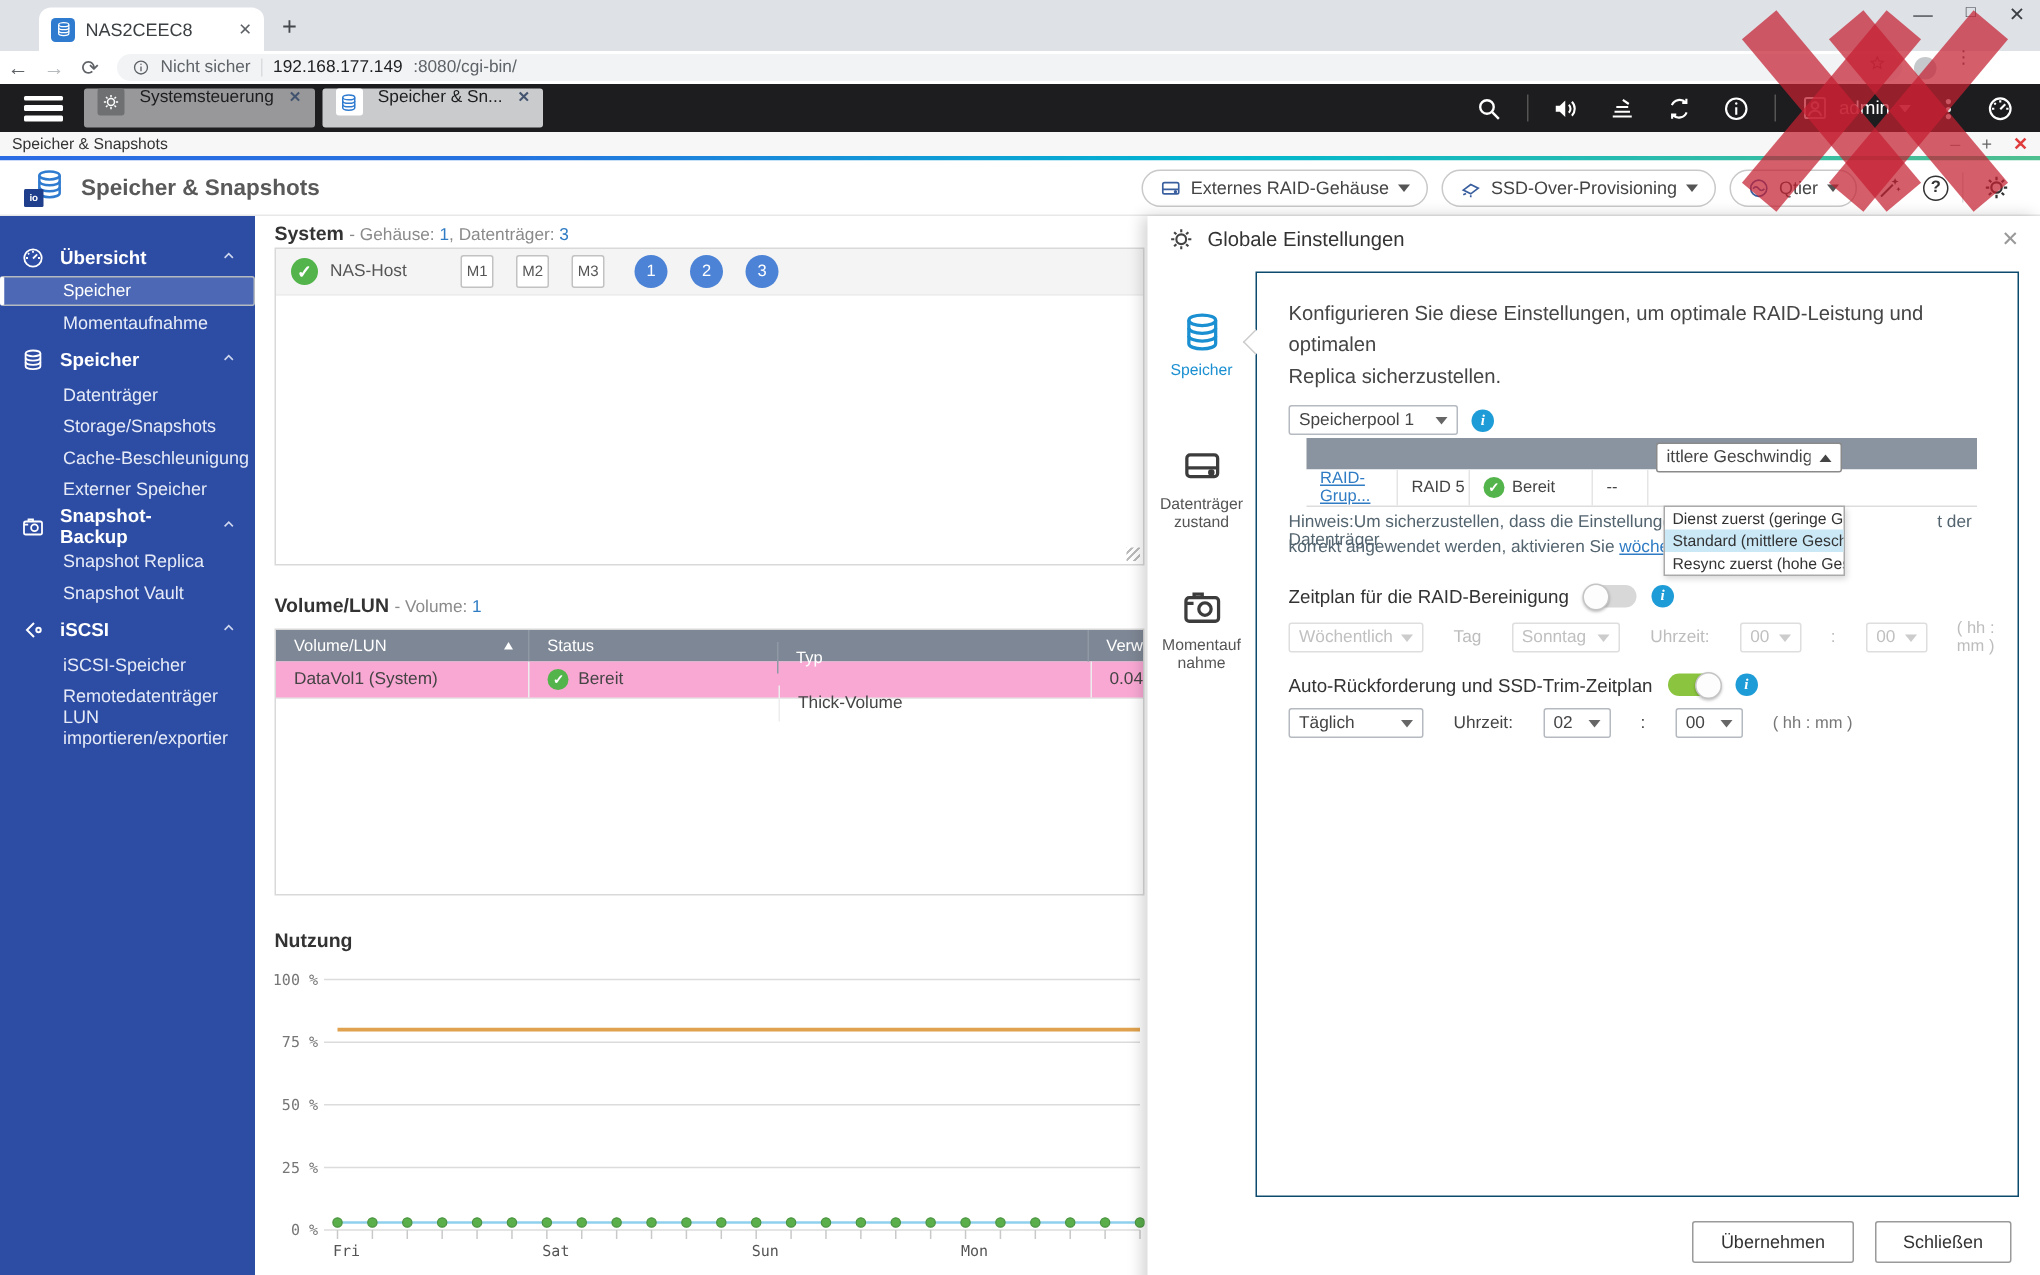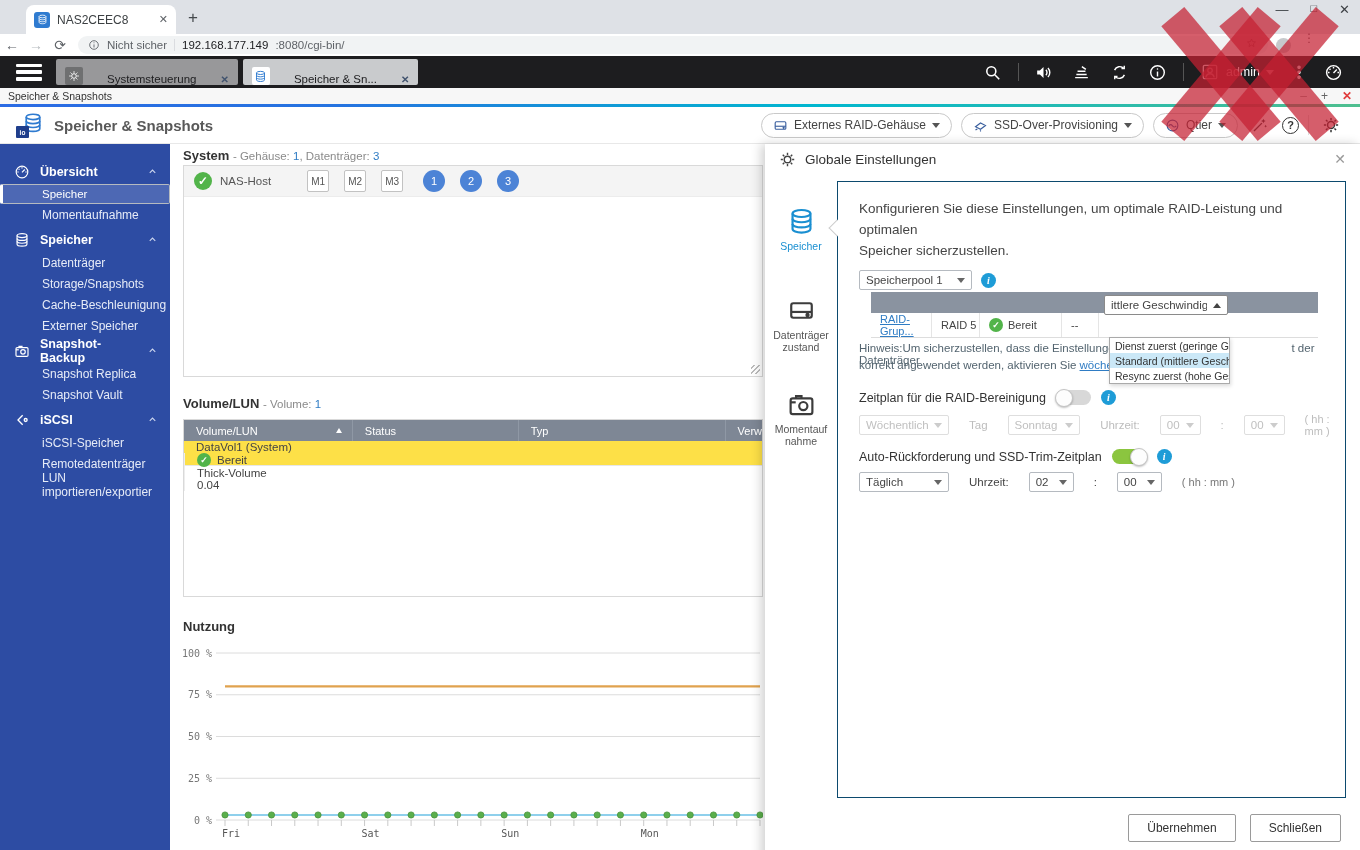--- a/index.html
+++ b/index.html
@@ -30,21 +30,21 @@
   .obspacer { flex:1; }
   .star svg { width:13px; height:13px; color:#5f6368; }
   .chrome-avatar { width:15px; height:15px; border-radius:50%; background:#c6c9cc; margin-left:8px; }
   .kebab { color:#5f6368; font-size:12px; letter-spacing:0; margin-left:10px; width:16px; text-align:center; }
 
   
   #qnapbar { position:absolute; top:56px; left:0; width:1360px; height:32px; background:#1d1d1f;
     display:flex; align-items:center; color:#fff; }
   .hamb { width:26px; height:17px; margin:0 14px 0 16px; display:flex; flex-direction:column; justify-content:space-between; }
   .hamb div { height:3.2px; background:#fff; border-radius:1px; }
-  .qtab { height:26px; display:flex; align-items:flex-end; gap:24px; padding:0 9px; border-radius:2px; margin-right:5px; }
+  .qtab { height:26px; display:flex; align-items:flex-start; gap:10px; padding:0 9px; border-radius:2px; margin-right:5px; }
   .qtab1 { background:#98989a; color:#1d1d1f; }
   .qtab2 { background:#c9cbcd; color:#1d1d1f; }
   .qtab .ticon { width:18px; height:18px; border-radius:2px; display:flex; align-items:center; justify-content:center; }
   .qtab1 .ticon { background:#6f7071; } .qtab1 .ticon svg { width:12px; height:12px; color:#fff; }
   .qtab2 .ticon { background:#fff; } .qtab2 .ticon svg { width:13px; height:13px; color:#2f7bd0; }
   .qtab .lbl { font-size:11.5px; }
   .qtab .x { font-size:10px; color:#41536e; font-weight:bold; }
   .qbar-right { margin-left:auto; display:flex; align-items:center; gap:0; }
   .qico { width:38px; display:flex; justify-content:center; }
   .qico svg { width:19px; height:19px; color:#fff; }
@@ -111,24 +111,24 @@
   .mslot { width:22px; height:22px; border:1px solid #c2c2c2; border-radius:2px; background:#fff; color:#555;
     font-size:10px; display:flex; align-items:center; justify-content:center; margin-right:7px; }
   .dslot { width:22px; height:22px; border-radius:50%; background:#4c83d6; color:#fff; font-size:11px;
     display:flex; align-items:center; justify-content:center; margin-right:7px; }
   .resize-h { position:absolute; right:2px; bottom:2px; width:9px; height:9px;
     background:repeating-linear-gradient(135deg,transparent 0 2px,#bbb 2px 3.5px); }
 
   #voltable { position:absolute; left:13px; top:275px; width:580px; height:178px; border:1px solid #d9d9d9; overflow:hidden; }
   .vhead { height:21px; background:#7e8795; display:flex; color:#fff; font-size:11px; align-items:center; }
   .vhead > div, .vrow > div { padding-left:12px; display:flex; align-items:center; gap:6px; height:100%; }
-  .c1 { width:172px; } .c2 { width:170px; } .c3 { width:212px; } .c4 { flex:1; }
+  .c1 { width:172px; } .c2 { width:170px; } .c3 { width:212px;margin-top:16px; } .c4 { flex:1; }
   .vhead .c2, .vhead .c3, .vhead .c4 { border-left:1px solid #8f98a5; }
   .sortasc { border-left:3.5px solid transparent; border-right:3.5px solid transparent; border-bottom:5px solid #fff; margin-left:auto; margin-right:10px; }
-  .vrow { height:25px; display:flex; font-size:11.5px; color:#444; border-bottom:1px solid #e7e7e7; background:#fde047;flex-direction:column; }
+  .vrow { height:25px; display:flex; font-size:11.5px; color:#444; border-bottom:1px solid #e7e7e7; background:#f9a8d4; }
   .vrow .c2, .vrow .c3, .vrow .c4 { border-left:1px solid #ededed; }
   .okdot.sm { width:14px; height:14px; font-size:9px; }
 
   #chartwrap { position:absolute; left:13px; top:495px; width:580px; height:211px; }
   .ylab, .xlab { font-family:"DejaVu Sans Mono", monospace; }
 
   
   #panel { position:absolute; top:144px; left:765px; width:595px; height:806px; background:#fff;
     box-shadow:-4px 0 10px rgba(0,0,0,0.18); }
   #panel-h { position:absolute; top:0; left:0; right:0; height:30px; display:flex; align-items:center; padding:0 14px; gap:9px; }
@@ -686,21 +686,21 @@
       <svg viewBox="0 0 24 24">
           <use href="#i-cam"></use>
         </svg>
       <div class="rl"><span>Momentauf</span><br><span>nahme</span></div>
     </div>
 
     <div id="pbox">
       <div class="notch"></div>
 
       <div class="pbx" id="intro">
-        <span>Konfigurieren Sie diese Einstellungen, um optimale RAID-Leistung und optimalen</span><br><span>Speicher sicherzustellen.</span>
+        <span>Konfigurieren Sie diese Einstellungen, um optimale RAID-Leistung und optimalen</span><br><span>Replica sicherzustellen.</span>
       </div>
 
 
       <div class="pbx" id="poolrow">
         <div class="sel">
           <span class="sv">Speicherpool 1</span>
             <span class="caret"></span>
         </div>
         <span class="infoi">i</span>
       </div>

